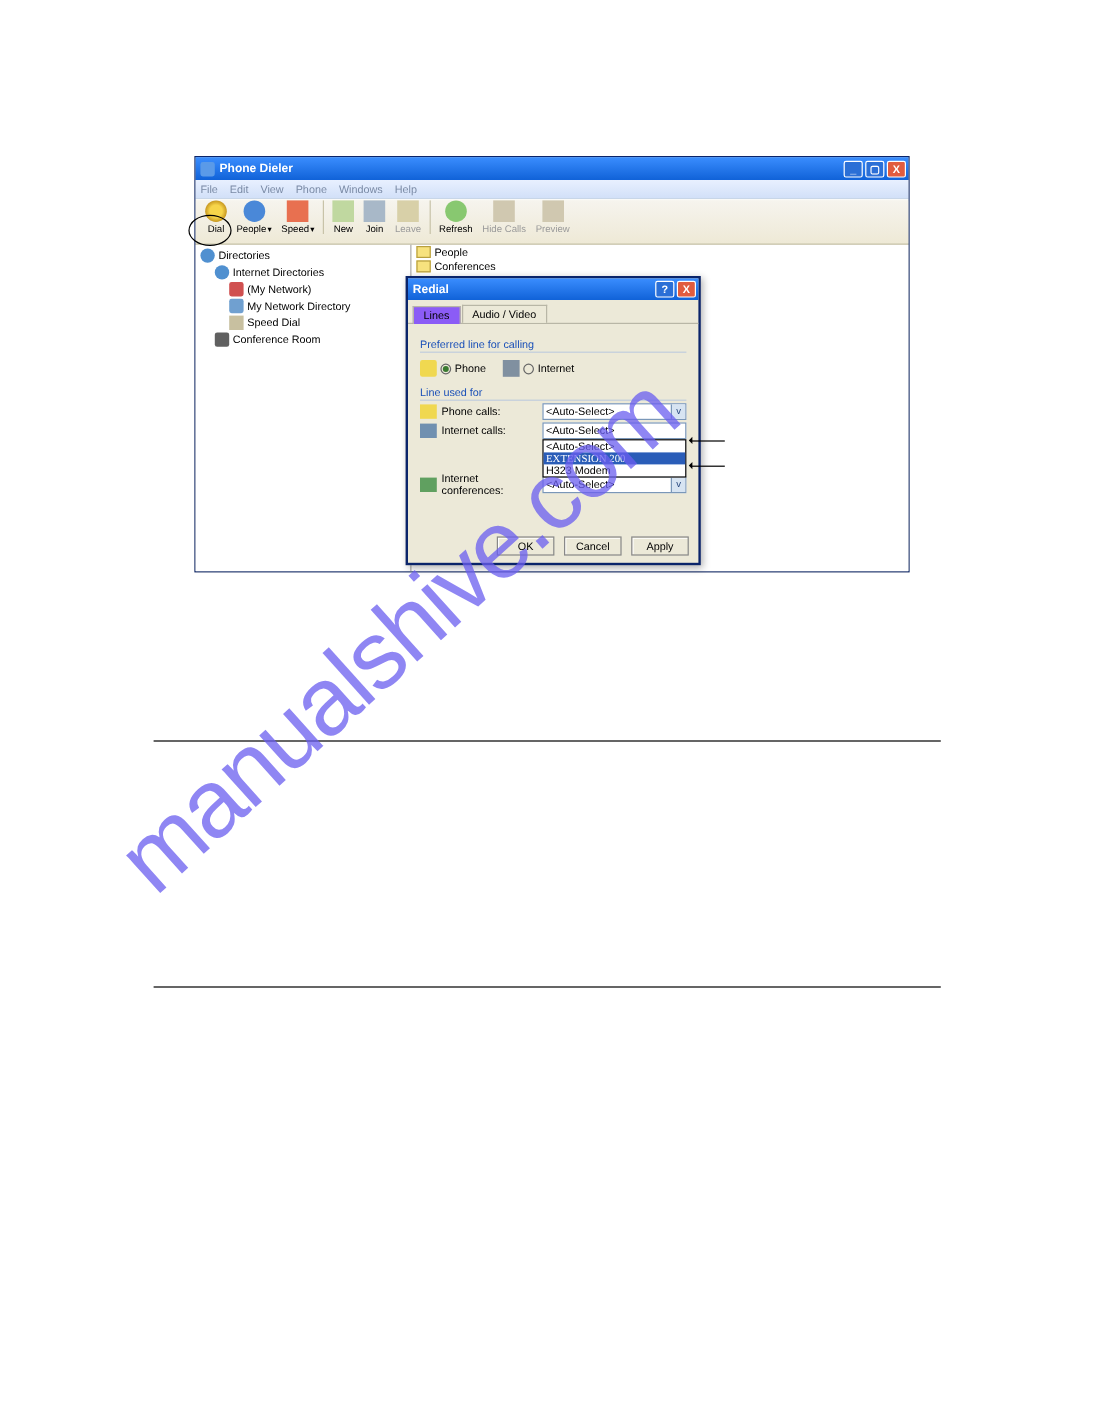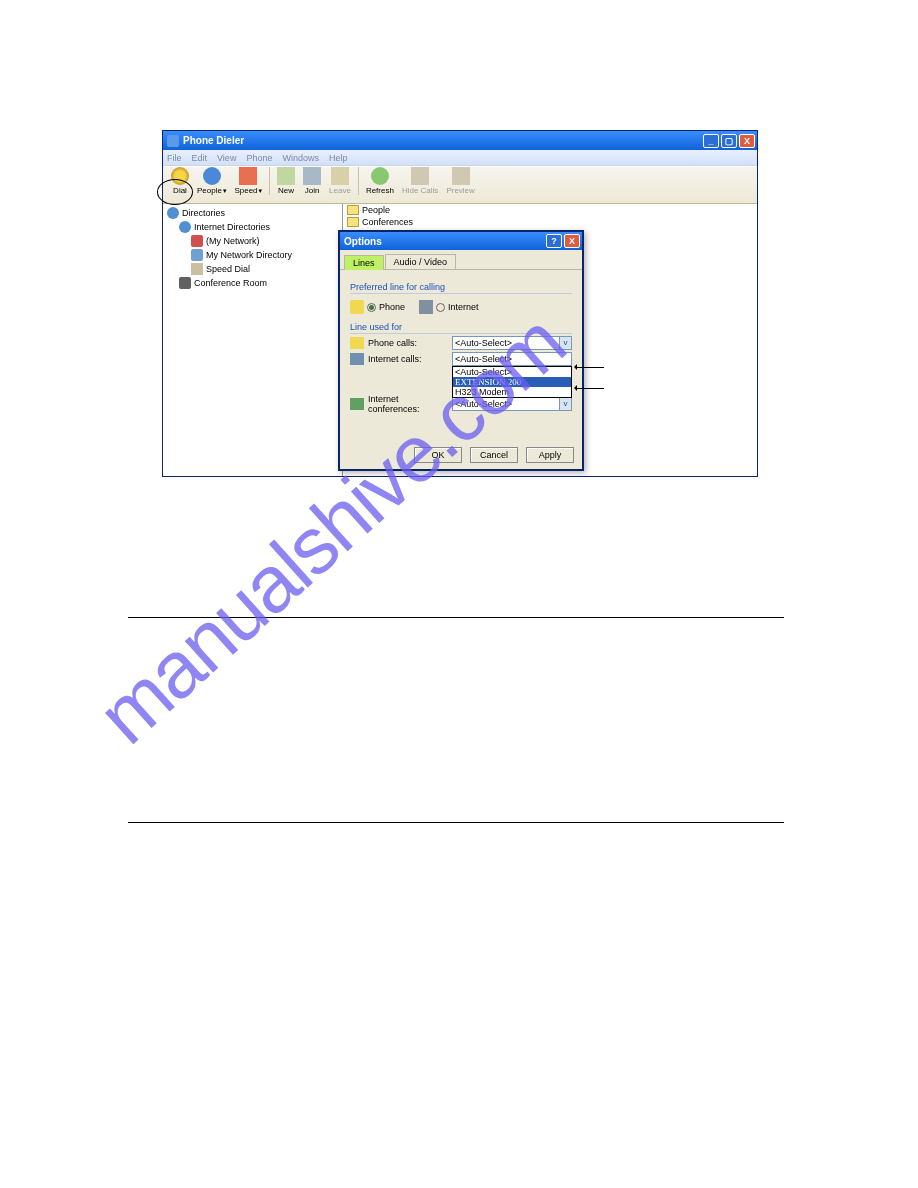--- a/index.html
+++ b/index.html
@@ -149,21 +149,21 @@
     border-bottom: 1px solid #b8b6a6;
   }
   .tab {
     padding: 2px 8px;
     font-size: 9px;
     border: 1px solid #b8b6a6;
     border-bottom: none;
     background: #ece9d8;
     margin-right: 1px;
   }
-  .tab.active { background: #bef264; position: relative; top: 1px; }
+  .tab.active { background: #8b5cf6; position: relative; top: 1px; }
   .tab-body {
     padding: 8px 10px;
     font-size: 9px;
   }
   .opt-btn {
     border: 1px solid #888;
     background: #ece9d8;
     padding: 2px 8px;
     font-size: 9px;
     box-shadow: 1px 1px 0 #fff inset;
@@ -375,21 +375,21 @@
         <div class="list-row">
           <div class="lr-ico"></div>
           <span>Conferences</span>
         </div>
       </div>
     </div>
   </div>
 
   <div class="options-dialog">
     <div class="titlebar">
-      <div class="tb-title">Options</div>
+      <div class="tb-title">Redial</div>
       <div class="wc-btn help-btn">?</div>
       <div class="wc-btn wc-close">X</div>
     </div>
     <div class="tab-strip">
       <div class="tab active">Lines</div>
       <div class="tab">Audio / Video</div>
     </div>
     <div class="tab-body">
 
       <div class="grp-label">Preferred line for calling</div>

